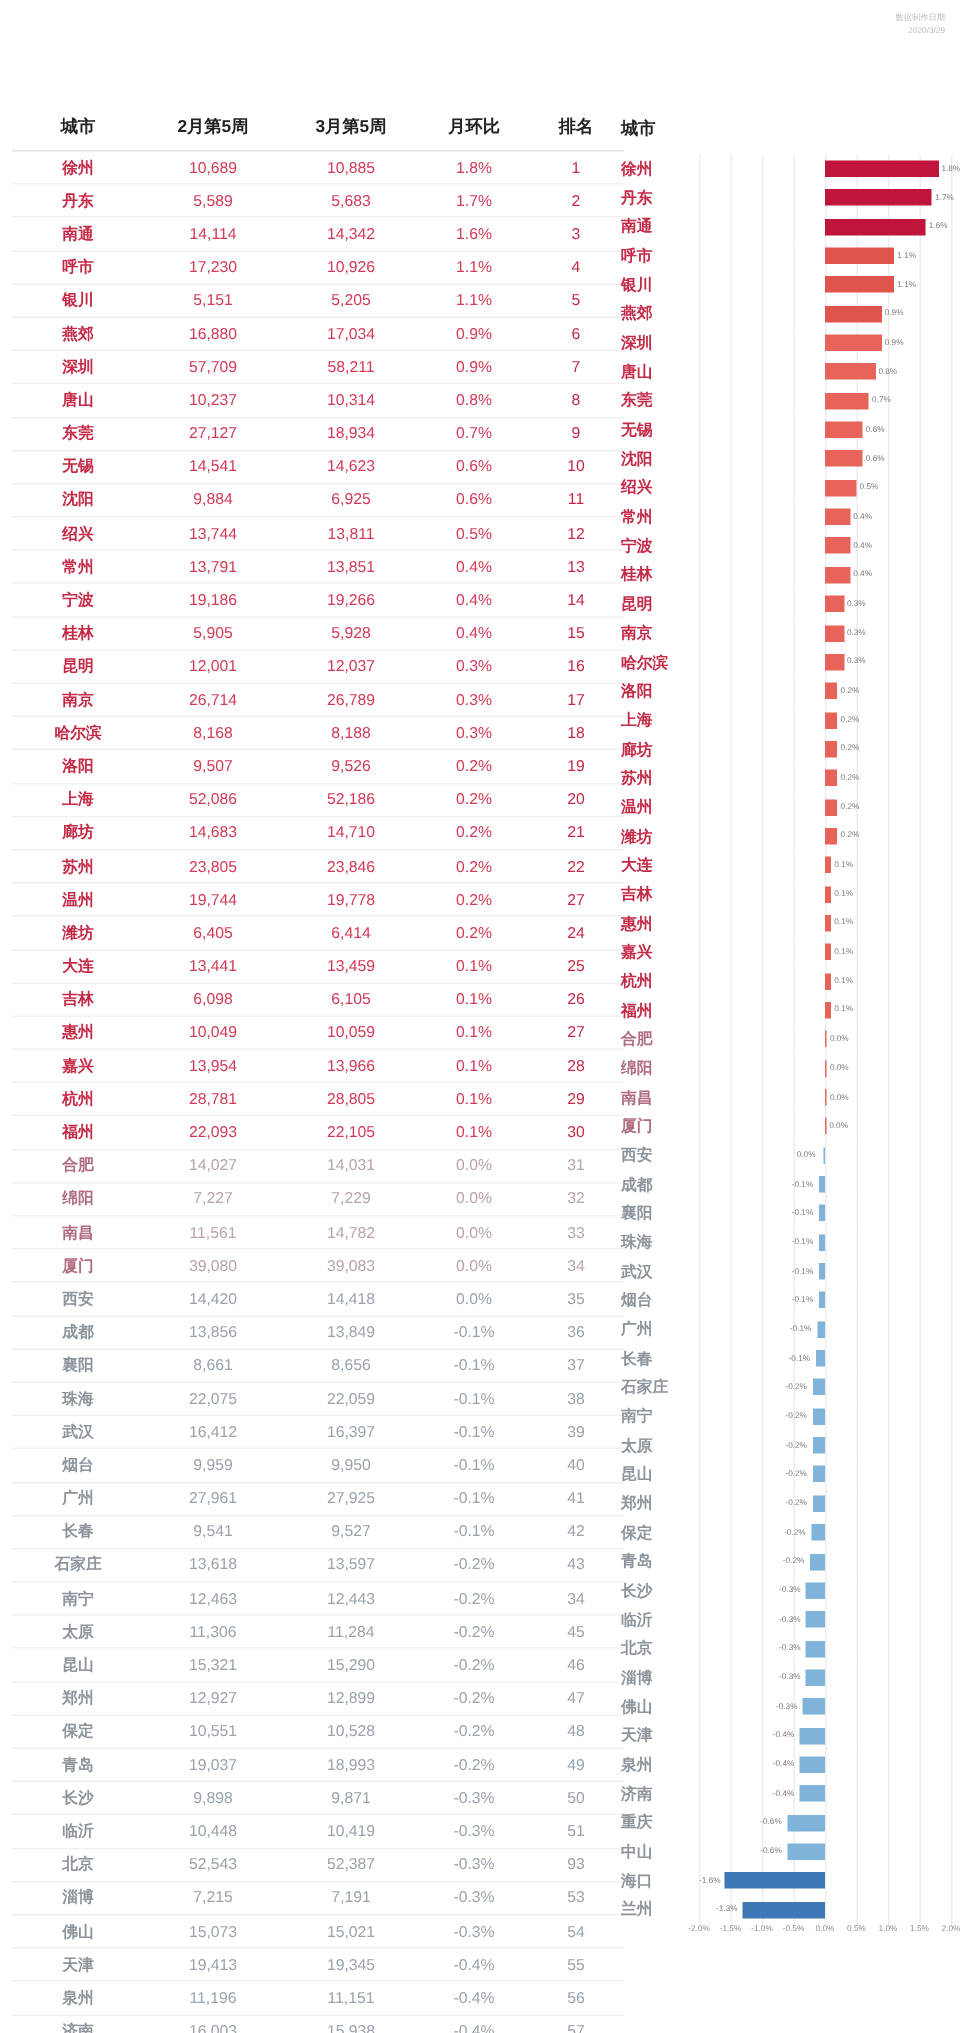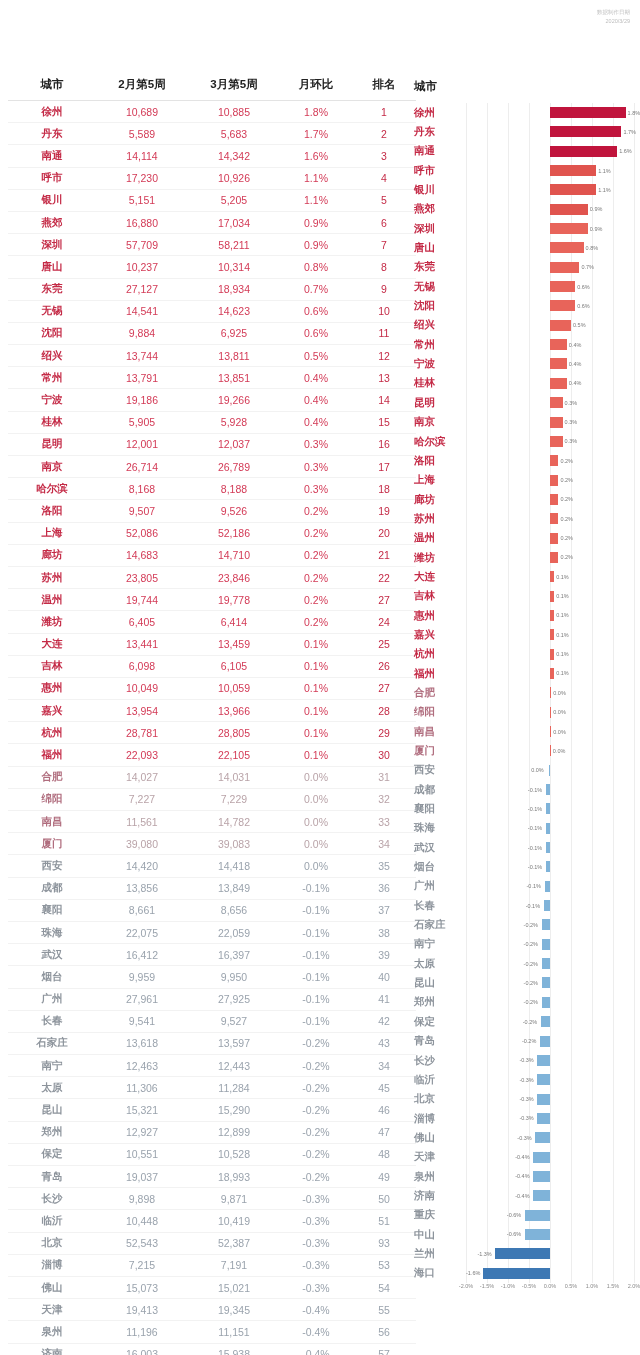--- a/index.html
+++ b/index.html
@@ -1436,49 +1436,49 @@
             <div class="gridline" style="left: 84px;"></div>
             <div class="gridline" style="left: 105px;"></div>
             <div class="gridline" style="left: 126px;"></div>
             <div class="gridline" style="left: 147px;"></div>
             <div class="gridline" style="left: 168px;"></div>
             <div class="bar" style="left: 58.8px; width: 25.2px; background: rgb(127, 179, 217);"></div>
             <div class="vlabel" style="left: 40.8px;">-0.6%</div>
           </div>
         </div>
         <div class="rowc neg">
+          <div class="lbl">海口</div>
+          <div class="plot">
+            <div class="gridline" style="left: 0px;"></div>
+            <div class="gridline" style="left: 21px;"></div>
+            <div class="gridline" style="left: 42px;"></div>
+            <div class="gridline" style="left: 63px;"></div>
+            <div class="gridline" style="left: 84px;"></div>
+            <div class="gridline" style="left: 105px;"></div>
+            <div class="gridline" style="left: 126px;"></div>
+            <div class="gridline" style="left: 147px;"></div>
+            <div class="gridline" style="left: 168px;"></div>
+            <div class="bar" style="left: 16.8px; width: 67.2px; background: rgb(61, 120, 180);"></div>
+            <div class="vlabel" style="left: 0px;">-1.6%</div>
+          </div>
+        </div>
+        <div class="rowc neg">
           <div class="lbl">兰州</div>
           <div class="plot">
             <div class="gridline" style="left: 0px;"></div>
             <div class="gridline" style="left: 21px;"></div>
             <div class="gridline" style="left: 42px;"></div>
             <div class="gridline" style="left: 63px;"></div>
             <div class="gridline" style="left: 84px;"></div>
             <div class="gridline" style="left: 105px;"></div>
             <div class="gridline" style="left: 126px;"></div>
             <div class="gridline" style="left: 147px;"></div>
             <div class="gridline" style="left: 168px;"></div>
             <div class="bar" style="left: 29.4px; width: 54.6px; background: rgb(61, 120, 180);"></div>
             <div class="vlabel" style="left: 11.4px;">-1.3%</div>
-          </div>
-        </div>
-        <div class="rowc neg">
-          <div class="lbl">海口</div>
-          <div class="plot">
-            <div class="gridline" style="left: 0px;"></div>
-            <div class="gridline" style="left: 21px;"></div>
-            <div class="gridline" style="left: 42px;"></div>
-            <div class="gridline" style="left: 63px;"></div>
-            <div class="gridline" style="left: 84px;"></div>
-            <div class="gridline" style="left: 105px;"></div>
-            <div class="gridline" style="left: 126px;"></div>
-            <div class="gridline" style="left: 147px;"></div>
-            <div class="gridline" style="left: 168px;"></div>
-            <div class="bar" style="left: 16.8px; width: 67.2px; background: rgb(61, 120, 180);"></div>
-            <div class="vlabel" style="left: 0px;">-1.6%</div>
           </div>
         </div>
       </div>
     <div class="axis" id="axis">
         <div class="tk" style="left: 0px;">-2.0%</div>
         <div class="tk" style="left: 21px;">-1.5%</div>
         <div class="tk" style="left: 42px;">-1.0%</div>
         <div class="tk" style="left: 63px;">-0.5%</div>
         <div class="tk" style="left: 84px;">0.0%</div>
         <div class="tk" style="left: 105px;">0.5%</div>

